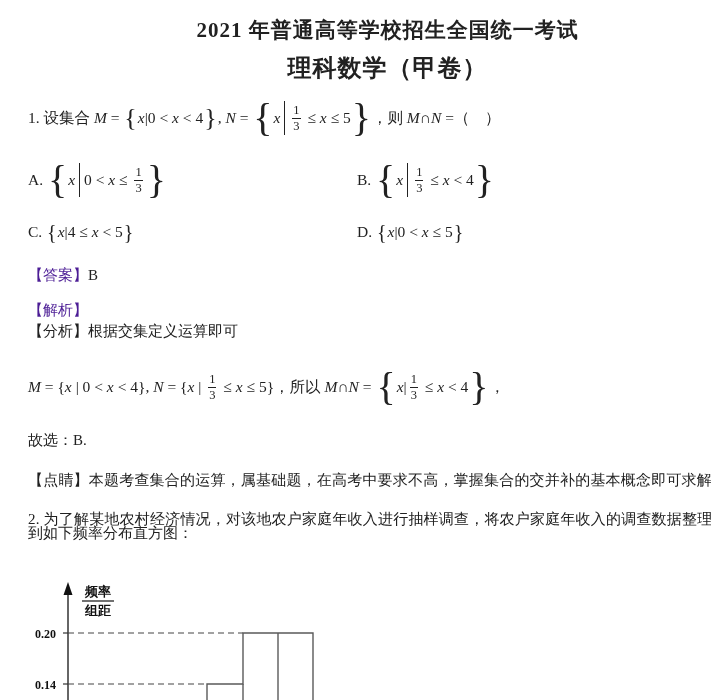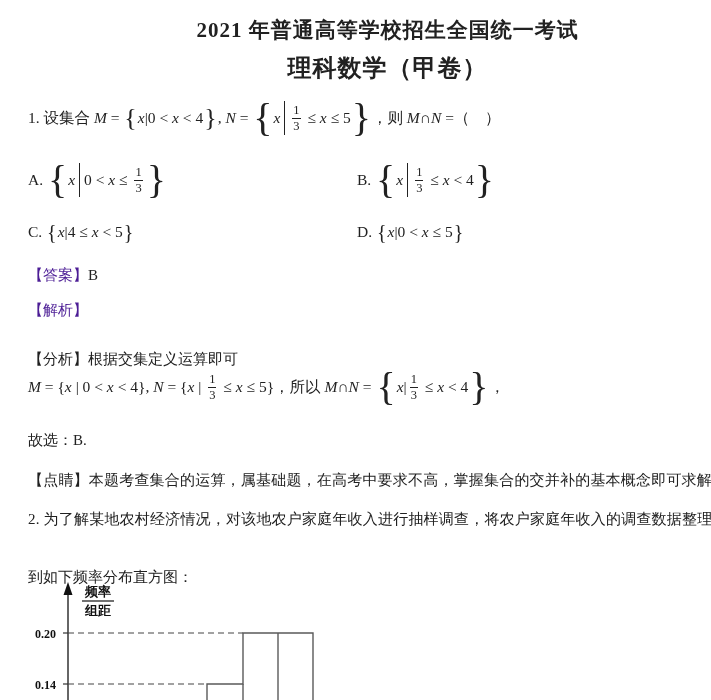--- a/index.html
+++ b/index.html
@@ -104,21 +104,21 @@
     <span class="mr">|0 &lt; </span>
     <span class="mi">x</span>
     <span class="mr"> ≤ 5</span>
     <span class="brace" style="font-size: 20px;">}</span>
   </div>
 
 <div class="bodyline" style="top:266px;"><span class="blue">【答案】</span><span>B</span></div>
 
 <div class="bodyline blue" style="top:301px;">【解析】</div>
 
-<div class="bodyline" style="top:350px;">【分析】根据交集定义运算即可</div>
+<div class="bodyline" style="top:322px;">【分析】根据交集定义运算即可</div>
 
 <div class="mathline" style="left:28px;top:357px;height:60px;">
     <span class="mi">M</span>
     <span class="mr"> = {</span>
     <span class="mi">x</span>
     <span class="mr"> | 0 &lt; </span>
     <span class="mi">x</span>
     <span class="mr"> &lt; 4}, </span>
     <span class="mi">N</span>
     <span class="mr"> = {</span>
@@ -147,21 +147,21 @@
     <span class="mr"> &lt; 4</span>
     <span class="brace" style="font-size: 40px;">}</span>
     <span class="mr">，</span>
   </div>
 
 <div class="bodyline" style="top:431px;">故选：B.</div>
 
 <div class="bodyline" style="top:471px;letter-spacing:0.2px;">【点睛】本题考查集合的运算，属基础题，在高考中要求不高，掌握集合的交并补的基本概念即可求解.</div>
 
 <div class="bodyline" style="top:510px;letter-spacing:0.2px;">2. 为了解某地农村经济情况，对该地农户家庭年收入进行抽样调查，将农户家庭年收入的调查数据整理得</div>
-<div class="bodyline" style="top:568px;">到如下频率分布直方图：</div>
+<div class="bodyline" style="top:524px;">到如下频率分布直方图：</div>
 
 <div class="chart-wrap">
   <svg width="340" height="118" viewBox="0 0 340 118">
 
     <line x1="48" y1="10" x2="48" y2="118" stroke="#333" stroke-width="1.5"></line>
     <polygon points="48,0 43.5,13 52.5,13" fill="#111"></polygon>
 
     <text x="78" y="14" font-size="13" font-weight="bold" text-anchor="middle" fill="#111">频率</text>
     <line x1="62" y1="19" x2="94" y2="19" stroke="#111" stroke-width="1.2"></line>
     <text x="78" y="33" font-size="13" font-weight="bold" text-anchor="middle" fill="#111">组距</text>

